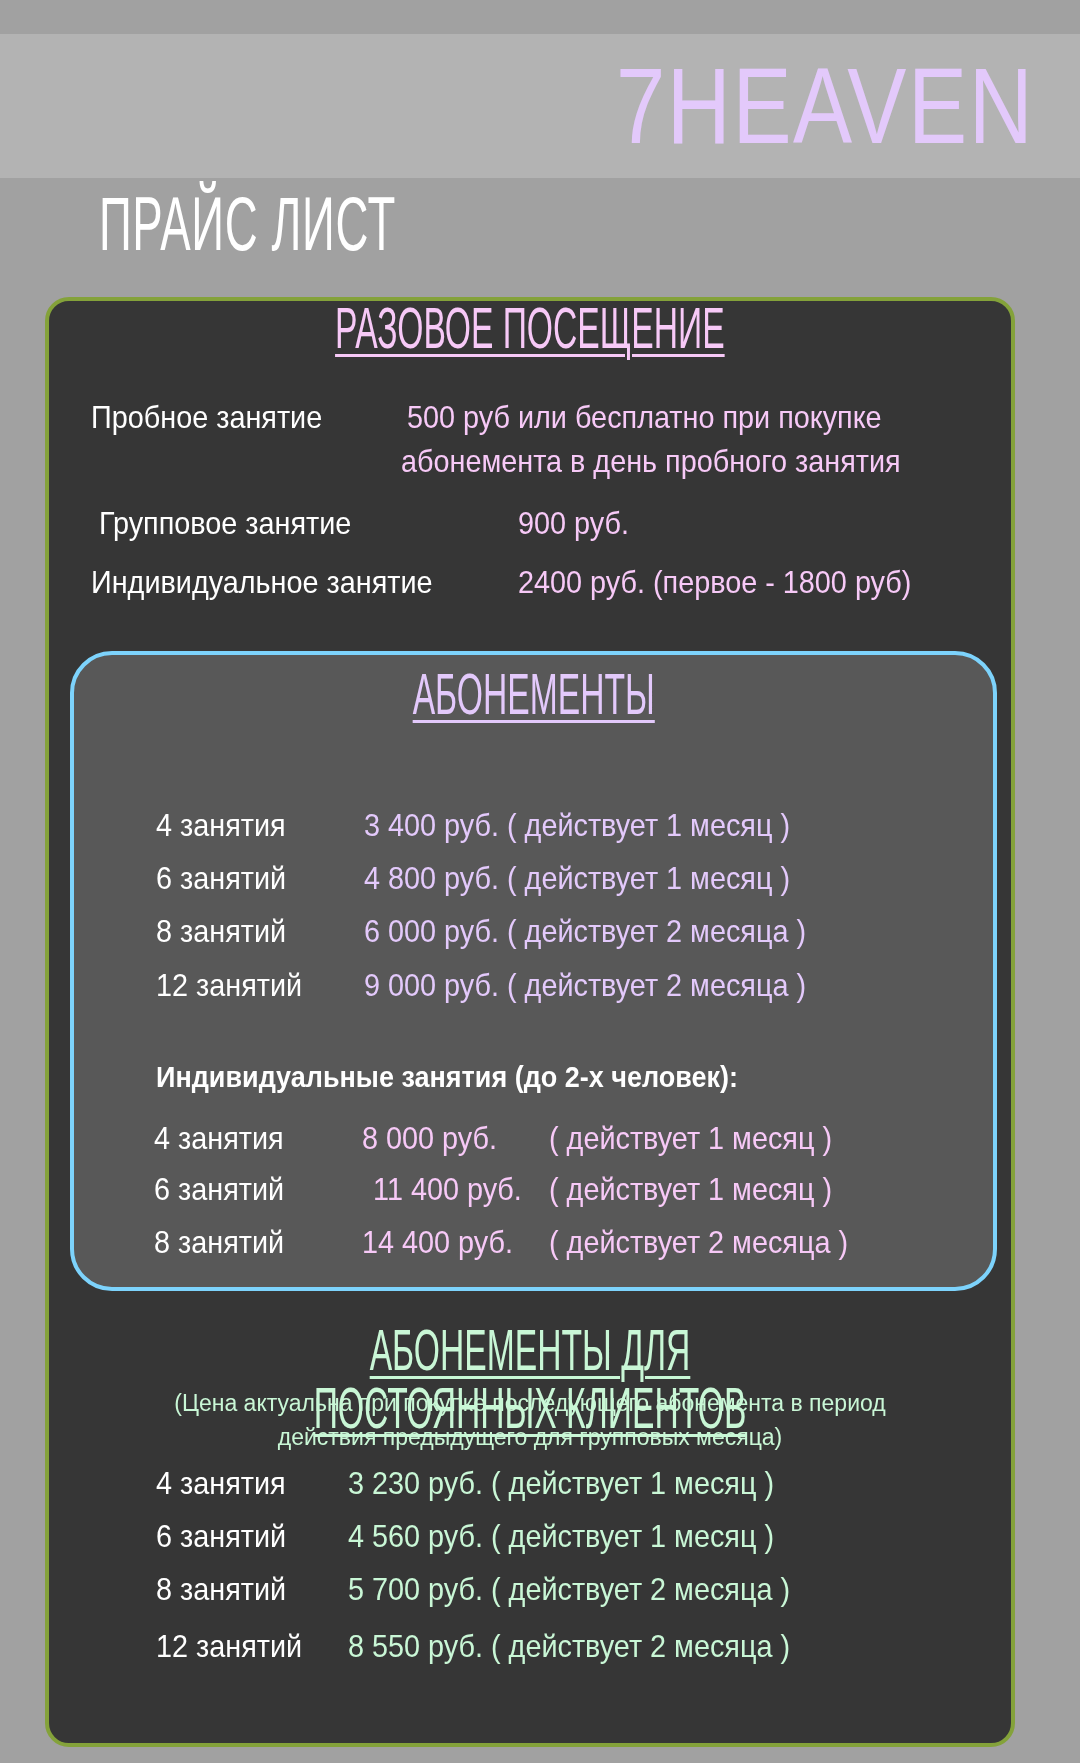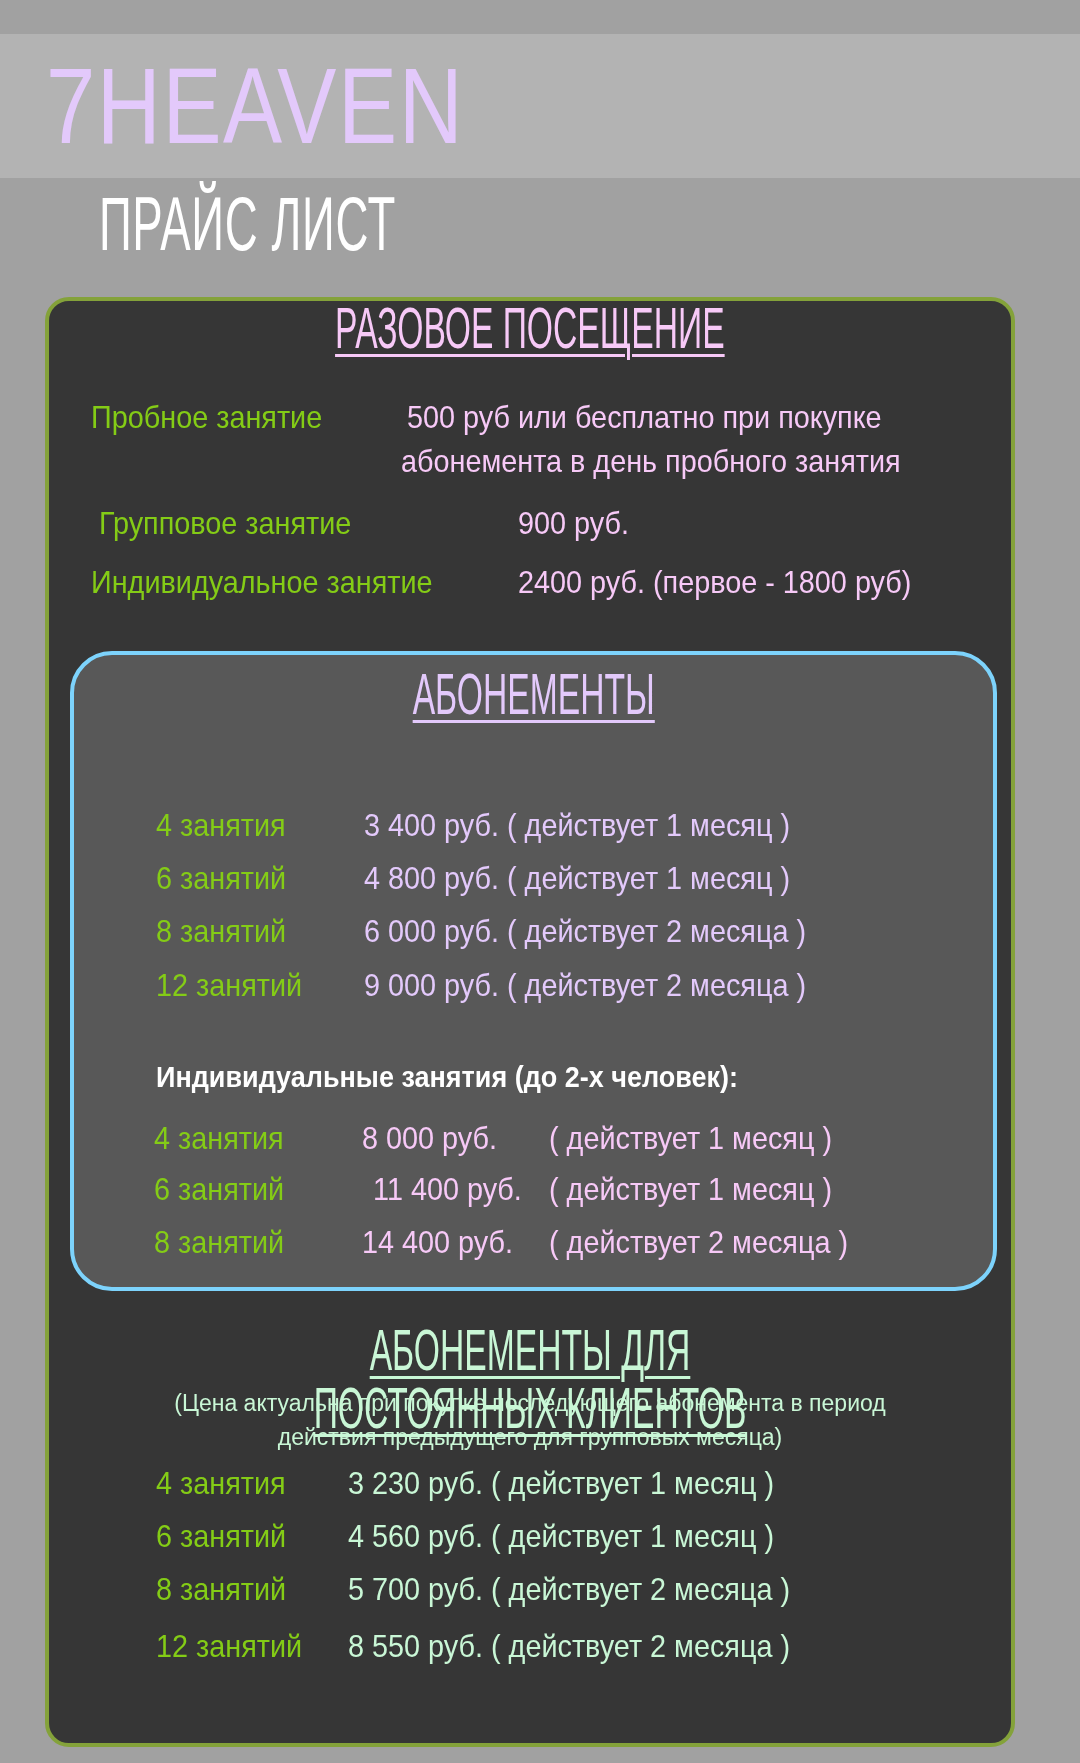--- a/index.html
+++ b/index.html
@@ -7,21 +7,21 @@
     width: 1080px; height: 1763px; background: #a1a1a1; position: relative; overflow: hidden;
     font-family: "Liberation Sans", "DejaVu Sans", sans-serif;
   }
   .cond { font-family: "Liberation Sans Narrow", "Liberation Sans", "DejaVu Sans", sans-serif; display: inline-block; transform-origin: center center; }
 
   .header-band {
     position: absolute; left: 0; top: 34px; width: 1080px; height: 144px; background: #b3b3b3;
   }
   .brand {
     position: absolute; left: 0; top: 34px; width: 1080px; height: 144px;
-    display: flex; align-items: center; justify-content: flex-start;
+    display: flex; align-items: center; justify-content: flex-end;
   }
   .brand span {
     color: #e3c9fb; font-size: 108px; line-height: 1; font-weight: 400;
     transform: scaleX(0.82); letter-spacing: 2px;
   }
   .subtitle {
     position: absolute; left: 0; top: 186px; width: 1080px; text-align: left;
   }
   .subtitle span {
     color: #ffffff; font-size: 76px; line-height: 1; transform: scaleX(0.6); letter-spacing: 1px;
@@ -34,21 +34,21 @@
   .sec-title {
     position: absolute; left: 0; width: 100%; text-align: center;
   }
   .sec-title span {
     font-size: 58px; line-height: 1; transform: scaleX(0.58); text-decoration: underline;
     text-decoration-thickness: 3px; text-underline-offset: 6px;
   }
   .pink { color: #f7c9f7; }
   .lav { color: #e3c9fb; }
   .mint { color: #c9f7d6; }
-  .white { color: #84cc16; }
+  .white { color: #ffffff; }
 
   .row { position: absolute; font-size: 32px; line-height: 1.3; white-space: nowrap; }
   .row .lbl, .row .val { position: absolute; top: 0; }
   .txt { display: inline-block; transform-origin: left center; transform: scaleX(0.9); }
 
   .inner-card {
     position: absolute; left: 21px; top: 350px; width: 927px; height: 640px;
     background: #585858; border: 4px solid #7dd3fc; border-radius: 42px; box-sizing: border-box;
   }
   .subhead {

